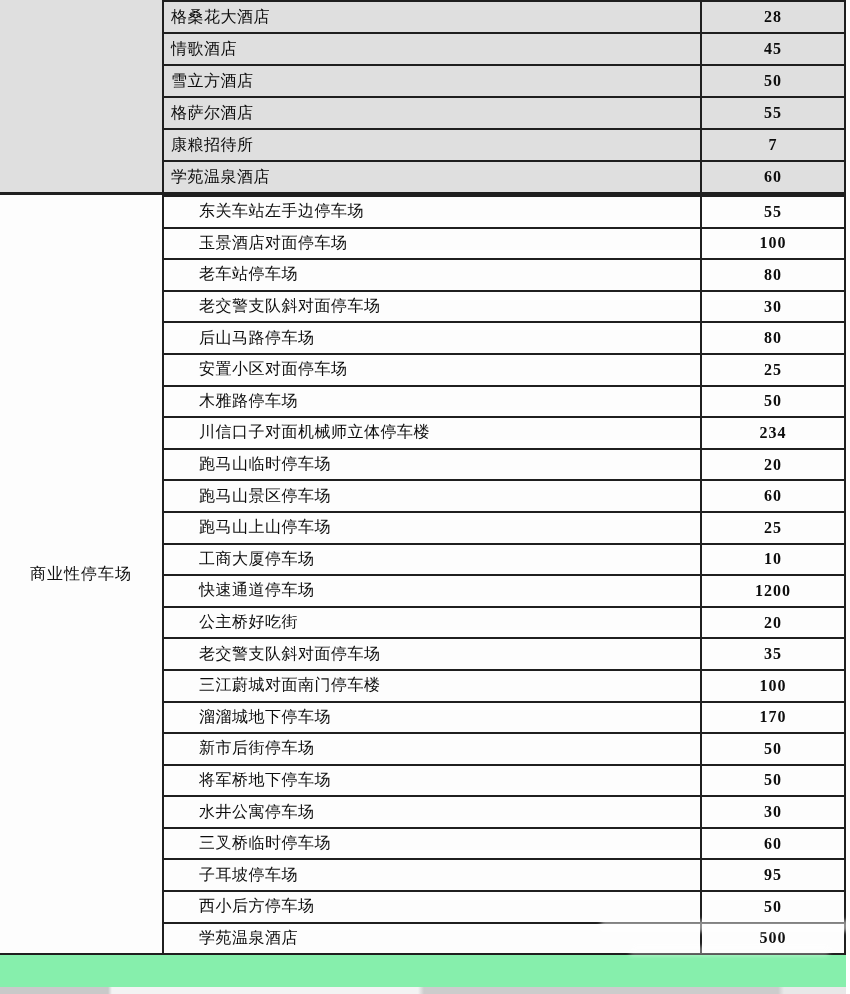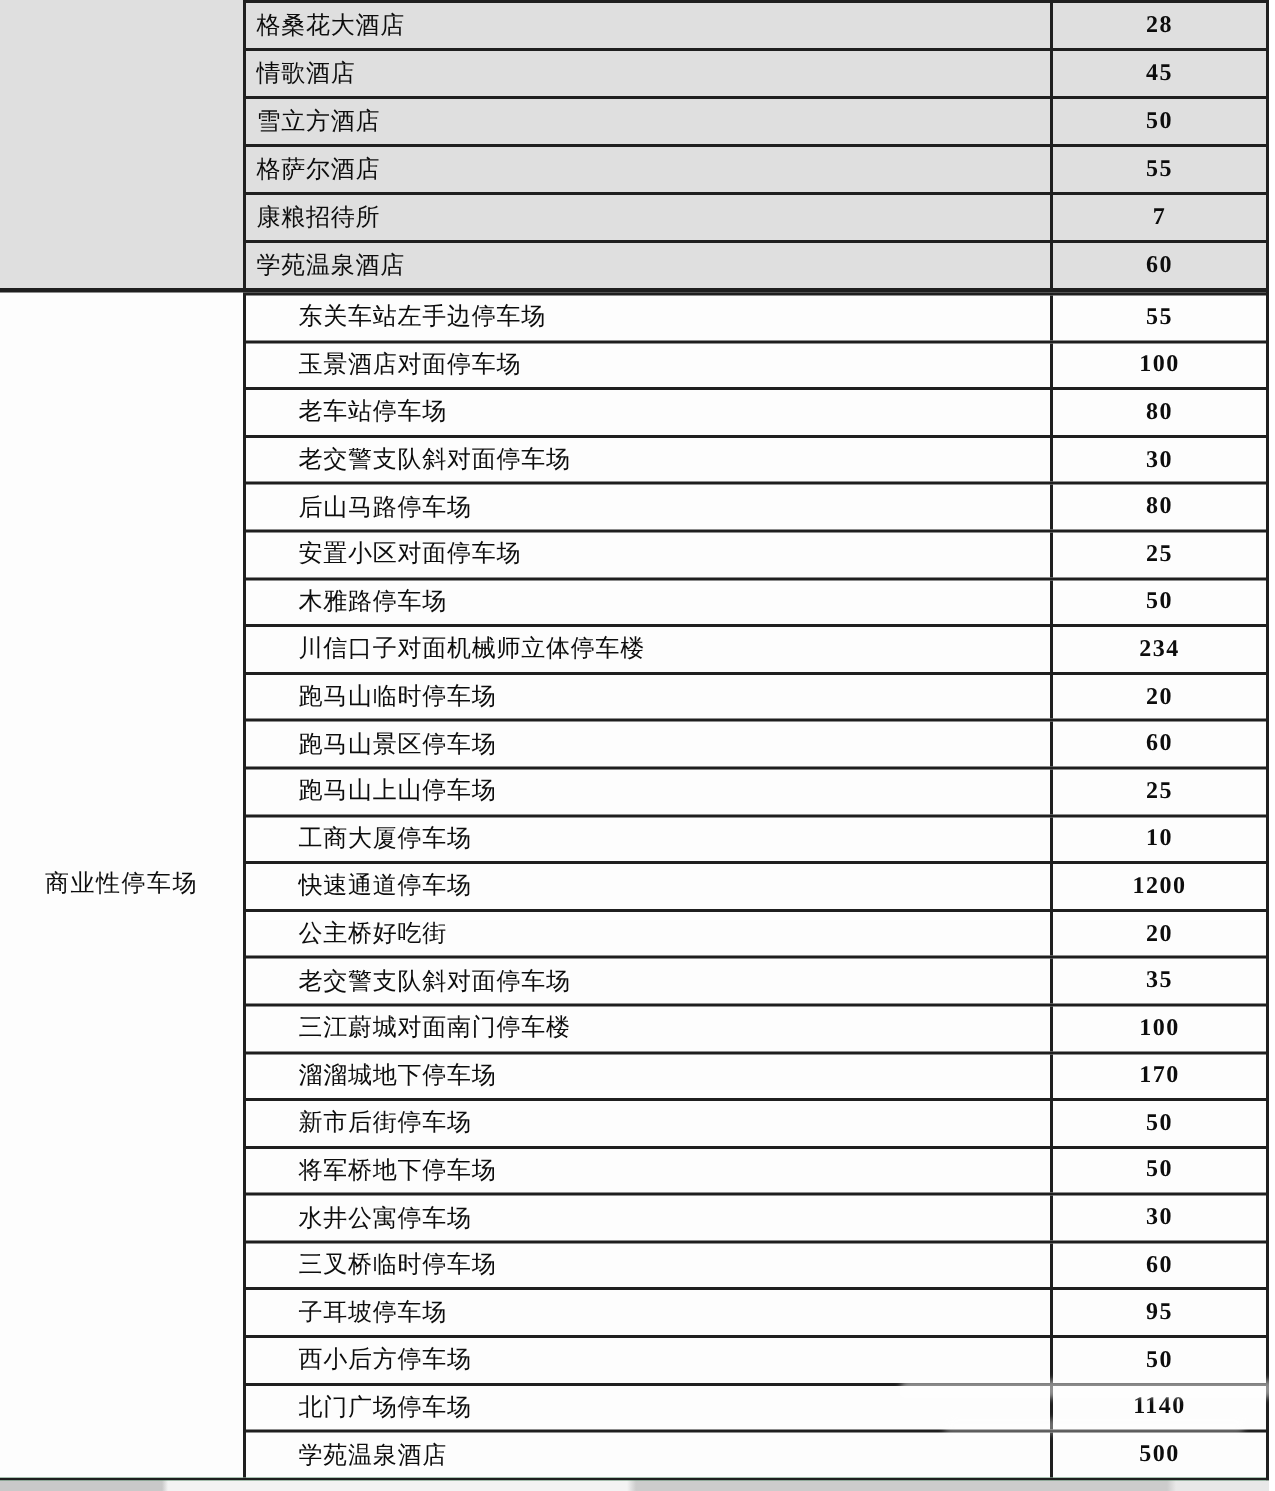--- a/index.html
+++ b/index.html
@@ -212,24 +212,20 @@
           </div>
           <div class="row">
             <div class="name">子耳坡停车场</div>
             <div class="num">95</div>
           </div>
           <div class="row">
             <div class="name">西小后方停车场</div>
             <div class="num">50</div>
           </div>
           <div class="row">
-            <div class="name">北门广场停车场</div>
-            <div class="num">1140</div>
-          </div>
-          <div class="row">
             <div class="name">学苑温泉酒店</div>
             <div class="num">500</div>
           </div>
         </div>
     </section>
 
   </div>
 
   <div class="watermark">
     <i class="w1"></i>

